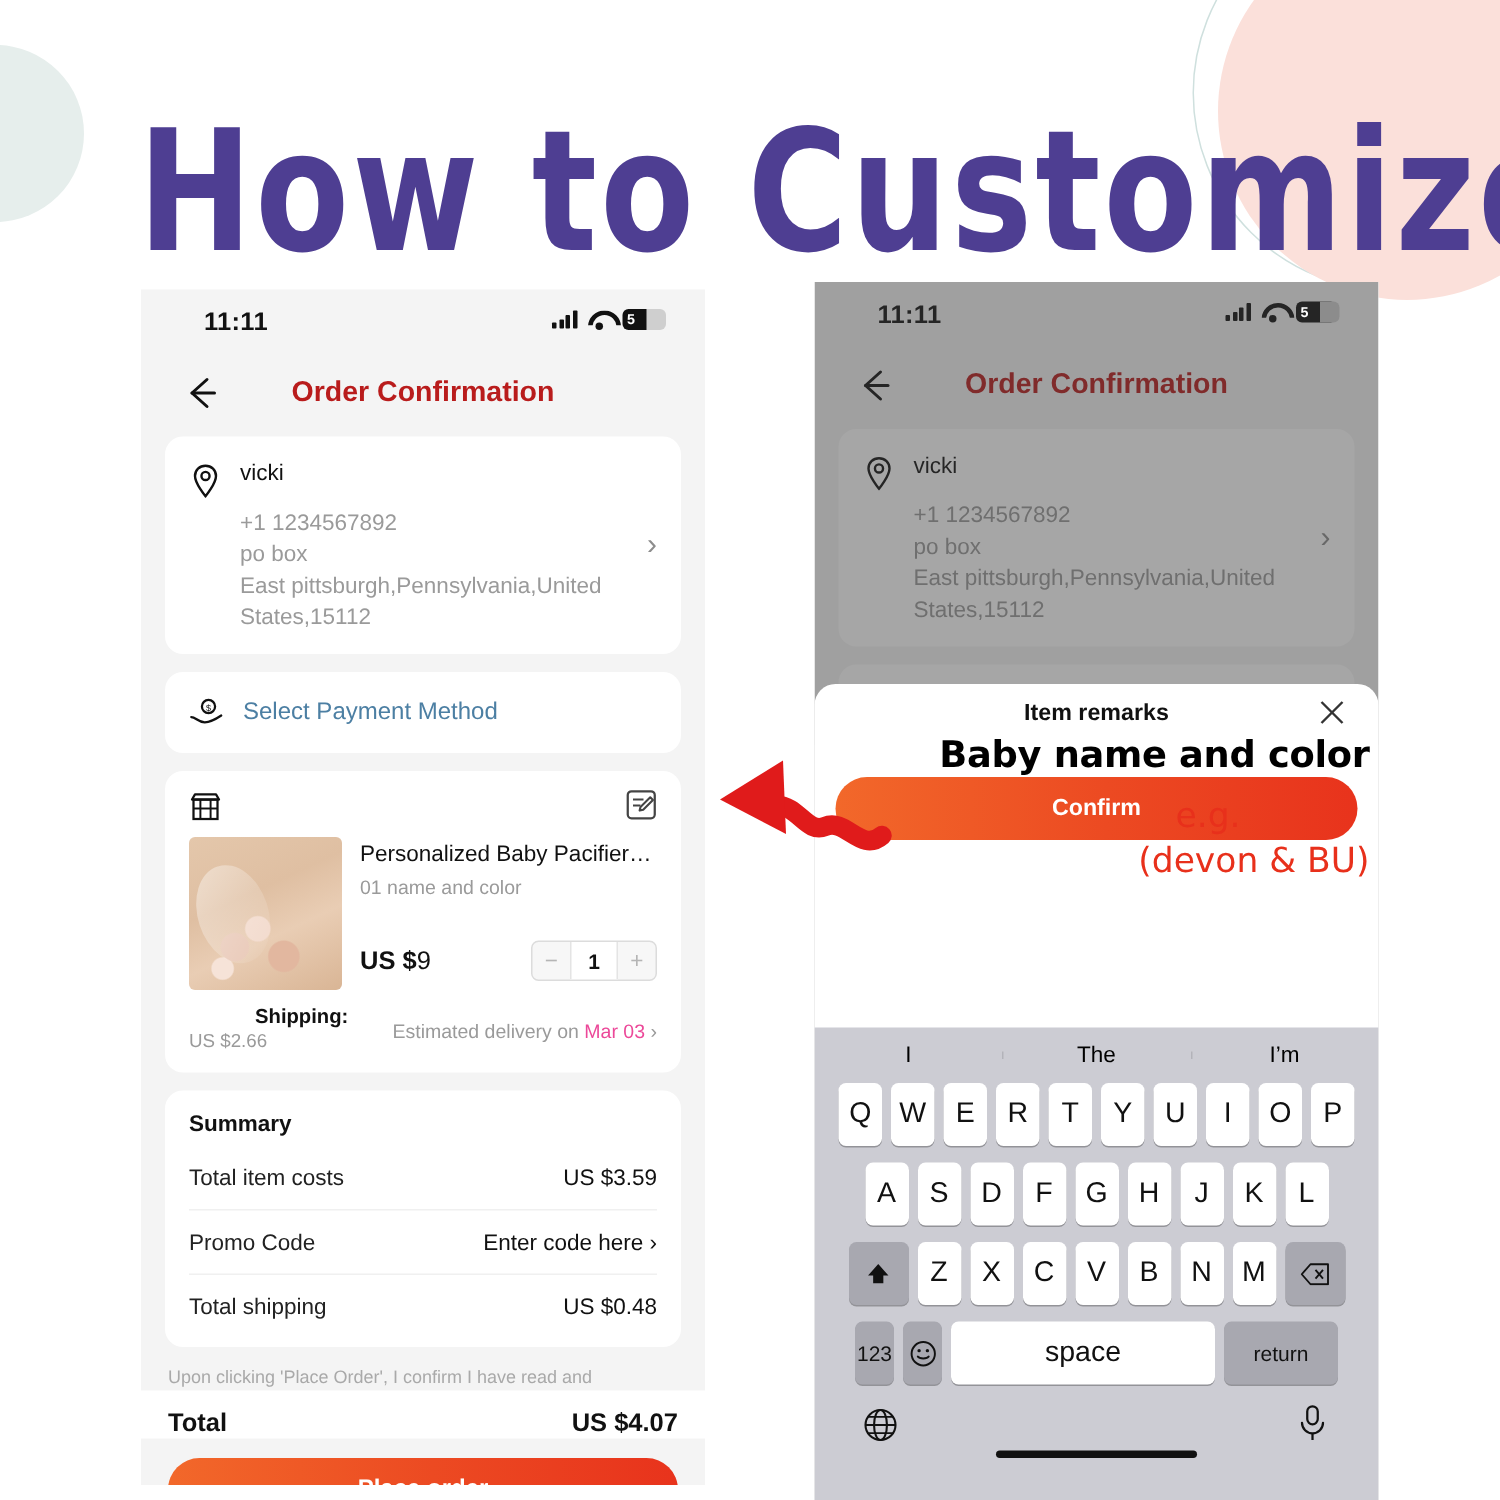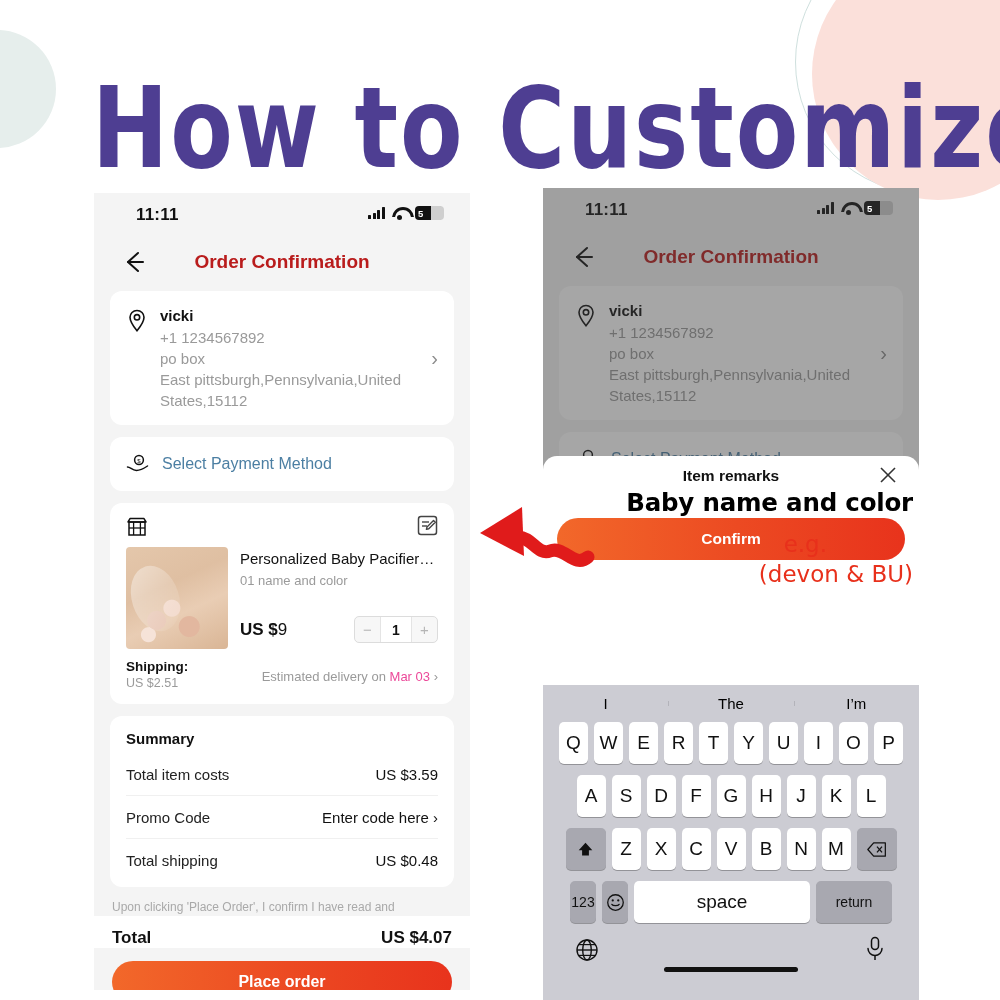--- a/index.html
+++ b/index.html
@@ -97,21 +97,21 @@
 
   
   .card{
     background:#fff;border-radius:12px;margin:0 16px 12px 16px;
     box-sizing:border-box;
   }
   .addr-card{padding:16px 16px 14px 16px;position:relative;}
   .addr-row{display:flex;gap:12px;}
   .pin-icon{width:22px;height:24px;flex:0 0 22px;margin-top:2px;}
   .addr-text{flex:1;}
-  .addr-name{font-size:15px;font-weight:700;color:#111;margin-bottom:3px;}
+  .addr-name{font-size:15px;font-weight:400;color:#111;margin-bottom:14px;}
   .addr-line{font-size:15px;color:#9a9a9a;line-height:21px;}
   .chev-right{
     position:absolute;right:16px;top:50%;transform:translateY(-50%);
     font-size:20px;color:#8d8d8d;font-weight:300;
   }
 
   .pay-card{padding:16px 16px;display:flex;align-items:center;gap:12px;}
   .pay-icon{width:24px;height:22px;flex:0 0 24px;}
   .pay-label{font-size:16px;color:#4c7fa3;}
 
@@ -154,21 +154,21 @@
   .stepper .btn{
     width:25px;height:25px;display:flex;align-items:center;justify-content:center;
     font-size:15px;color:#b5b5b5;
   }
   .stepper .val{
     width:30px;height:25px;background:#fff;display:flex;align-items:center;
     justify-content:center;font-size:14px;color:#111;font-weight:700;
     border-left:1px solid #e4e4e4;border-right:1px solid #e4e4e4;
   }
   .ship-row{display:flex;align-items:flex-start;justify-content:space-between;margin-top:10px;}
-  .ship-left .ship-t{font-size:13.5px;font-weight:700;color:#111;}
+  .ship-left .ship-t{font-size:13.5px;font-weight:700;color:#111;margin-left:44px;}
   .ship-left .ship-v{font-size:12.5px;color:#9a9a9a;margin-top:2px;}
   .ship-right{font-size:13px;color:#9a9a9a;padding-top:10px;}
   .ship-right b{color:#ec4899;font-weight:400;}
 
   .sum-card{padding:14px 16px 6px 16px;}
   .sum-title{font-size:15px;font-weight:700;color:#111;margin-bottom:6px;}
   .sum-row{
     display:flex;align-items:center;justify-content:space-between;
     height:42px;font-size:15px;color:#222;border-bottom:1px solid #f0f0f0;
   }
@@ -382,21 +382,21 @@
               <div class="val">1</div>
               <div class="btn">+</div>
             </div>
           </div>
         </div>
       </div>
 
       <div class="ship-row">
         <div class="ship-left">
           <div class="ship-t">Shipping:</div>
-          <div class="ship-v">US $2.51</div>
+          <div class="ship-v">US $2.66</div>
         </div>
         <div class="ship-right"><span>Estimated delivery on </span><b>Mar 03</b> <span>›</span></div>
       </div>
     </div>
 
     <div class="card sum-card">
       <div class="sum-title">Summary</div>
       <div class="sum-row">
         <span>Total item costs</span>
         <span class="v">US $3.59</span>

